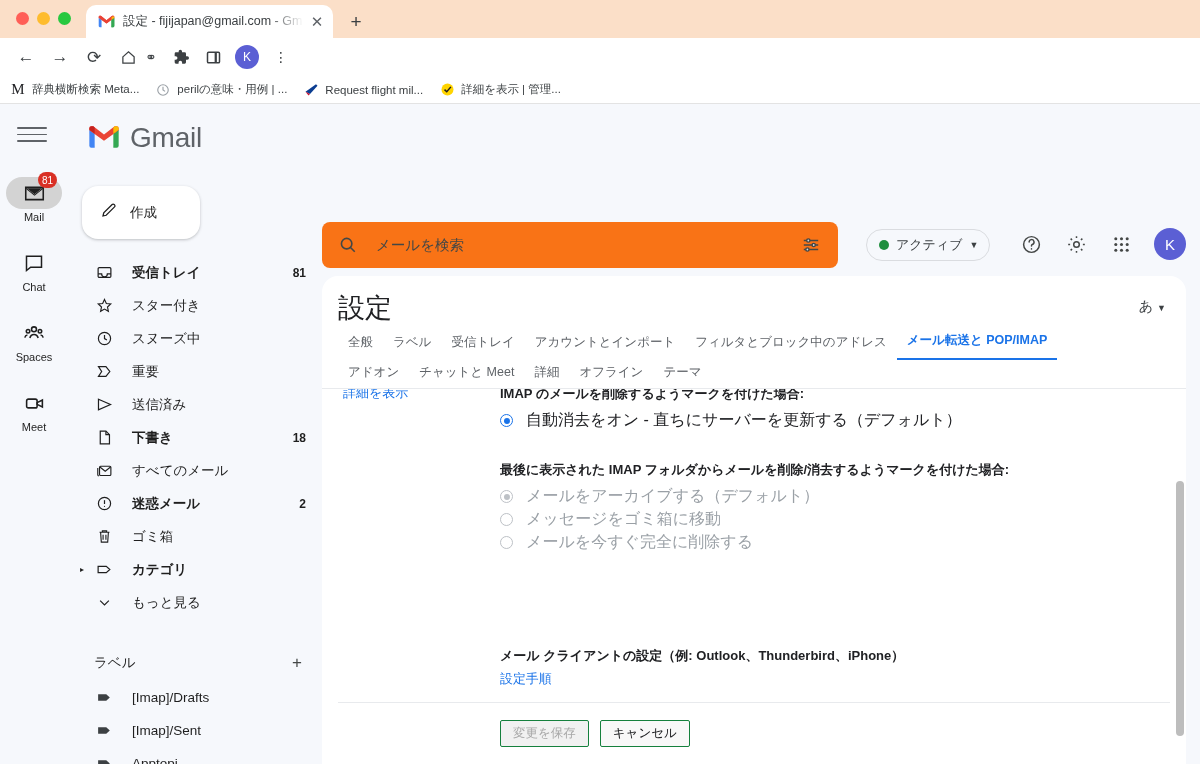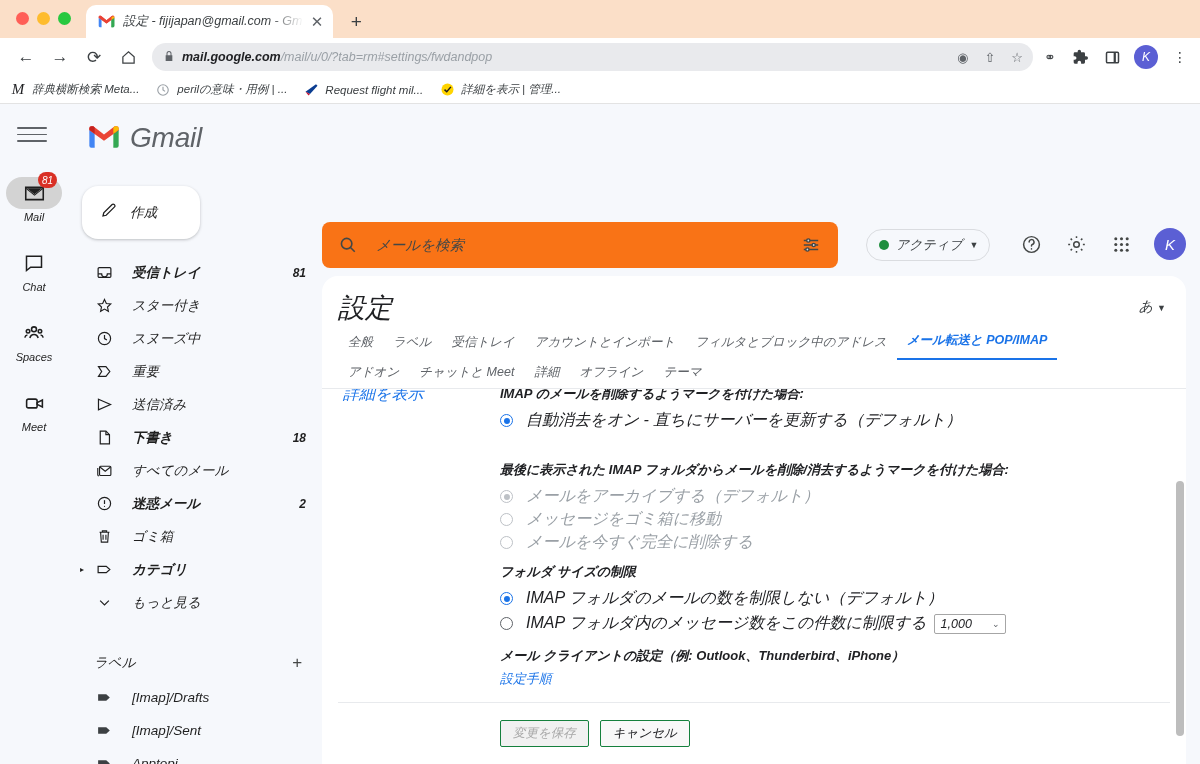--- a/index.html
+++ b/index.html
@@ -2,21 +2,21 @@
 <html lang="ja"><head>
 <meta charset="utf-8">
 <title>Gmail Settings</title>
 <style>
   * { box-sizing: border-box; margin: 0; padding: 0; }
   html, body {
     width: 1200px; height: 764px; overflow: hidden;
     font-family: "Liberation Sans", "DejaVu Sans", sans-serif;
     background: #ffffff;
   }
-  #app { position: relative; width: 1000px; height: 764px; font-style: italic; }
+  #app { position: relative; width: 1000px; height: 764px; }
 
   
   .browser-top {
     position: absolute; left: 0; top: 0; width: 1200px; height: 38px;
     background: #fbdfc8;
   }
   .traffic { position: absolute; left: 16px; top: 12px; display: flex; gap: 8px; }
   .dot { width: 13px; height: 13px; border-radius: 50%; }
   .dot.red { background: #ff5f57; }
   .dot.yellow { background: #febc2e; }
@@ -150,21 +150,21 @@
   .panel-title { position: absolute; left: 16px; top: 14px; font-size: 27px; color: #202124; }
   .lang-chip { position: absolute; right: 20px; top: 22px; font-size: 14px; color: #3c4043; }
   .lang-chip .lc-car { font-size: 9px; margin-left: 4px; }
   .tabs1 { position: absolute; left: 16px; top: 56px; display: flex; align-items: flex-end; gap: 0; }
   .tabs2 { position: absolute; left: 16px; top: 88px; display: flex; align-items: flex-end; gap: 0; }
   .stab { font-size: 12.5px; color: #5f6368; padding: 0 10px 9px 10px; white-space: nowrap; }
   .stab.sel { color: #1a73e8; font-weight: 700; border-bottom: 2.5px solid #1a73e8; }
   .panel-sep { position: absolute; left: 0; top: 112px; width: 864px; height: 1px; background: #e8eaed; }
 
   .content { position: absolute; left: 0; top: 113px; width: 864px; height: 467px; overflow: hidden; }
-  .detail-link { position: absolute; left: 21px; top: -5px; font-size: 16px; color: #1a73e8; }
+  .detail-link { position: absolute; left: 21px; top: -5px; font-size: 13px; color: #1a73e8; }
 
   .block { position: absolute; left: 178px; width: 660px; }
   .bhead { font-size: 13px; font-weight: 700; color: #202124; margin-bottom: 6px; }
   .opt { display: flex; align-items: center; height: 23px; }
   .radio { width: 13px; height: 13px; border-radius: 50%; border: 1.5px solid #5f6368; flex: 0 0 13px; position: relative; background: #fff; }
   .radio.on { border-color: #1a73e8; }
   .radio.on::after { content: ""; position: absolute; left: 2.5px; top: 2.5px; width: 6px; height: 6px; border-radius: 50%; background: #1a73e8; }
   .radio.dim { border-color: #bdc1c6; }
   .radio.dim.on { border-color: #bdc1c6; }
   .radio.dim.on::after { background: #bdc1c6; }
@@ -218,33 +218,20 @@
 
   <div class="toolbar">
     <div class="navbtn">←</div>
     <div class="navbtn">→</div>
     <div class="navbtn">⟳</div>
     <div class="navbtn">
       <svg width="15" height="15" viewBox="0 0 24 24" fill="none" stroke="#3c4043" stroke-width="2">
         <path d="M3 11 L12 3 L21 11 V21 H3 Z"></path>
       </svg>
     </div>
-    <div class="omnibox">
-      <span class="lock">
-        <svg width="10" height="12" viewBox="0 0 12 14" fill="#5f6368">
-          <path d="M3 6V4a3 3 0 0 1 6 0v2h1v7H2V6zm1.2 0h3.6V4a1.8 1.8 0 0 0-3.6 0z"></path>
-        </svg>
-      </span>
-      <span class="url"><b>mail.google.com</b><span>/mail/u/0/?tab=rm#settings/fwdandpop</span></span>
-      <span class="omni-icons">
-        <span>◉</span>
-        <span>⇧</span>
-        <span>☆</span>
-      </span>
-    </div>
     <div class="tb-right">
       <div class="ic">⚭</div>
       <div class="ic">
         <svg width="16" height="16" viewBox="0 0 24 24" fill="#3c4043">
             <path d="M20 11h-2V7a2 2 0 0 0-2-2h-4V3.5a2.5 2.5 0 1 0-5 0V5H3a2 2 0 0 0-2 2v3.8h1.5a2.7 2.7 0 1 1 0 5.4H1V20a2 2 0 0 0 2 2h3.8v-1.5a2.7 2.7 0 1 1 5.4 0V22H16a2 2 0 0 0 2-2v-4h2a2.5 2.5 0 0 0 0-5z"></path>
           </svg>
       </div>
       <div class="ic">
         <svg width="15" height="15" viewBox="0 0 20 20" fill="none" stroke="#3c4043" stroke-width="2">
             <rect x="2" y="3" width="16" height="14" rx="1.5"></rect>
@@ -603,35 +590,20 @@
           <div class="opt dim">
             <span class="radio dim"></span>
             <span class="o-lb">メッセージをゴミ箱に移動</span>
           </div>
           <div class="opt dim">
             <span class="radio dim"></span>
             <span class="o-lb">メールを今すぐ完全に削除する</span>
           </div>
         </div>
 
-        <div class="block" style="top:174px;">
-          <div class="bhead">フォルダ サイズの制限</div>
-          <div class="opt">
-            <span class="radio on"></span>
-            <span class="o-lb">IMAP フォルダのメールの数を制限しない（デフォルト）</span>
-          </div>
-          <div class="opt" style="height:27px;">
-            <span class="radio"></span>
-            <span class="o-lb">IMAP フォルダ内のメッセージ数をこの件数に制限する</span>
-            <span class="sel-box">
-              <span>1,000</span>
-              <span class="sb-car">⌄</span>
-            </span>
-          </div>
-        </div>
 
         <div class="block" style="top:258px;">
           <div class="bhead">メール クライアントの設定（例: Outlook、Thunderbird、iPhone）</div>
           <div class="link">設定手順</div>
         </div>
 
         <div class="hr-line" style="top:313px;"></div>
 
         <div class="btnrow" style="top:331px;">
           <div class="btn disabled">変更を保存</div>

